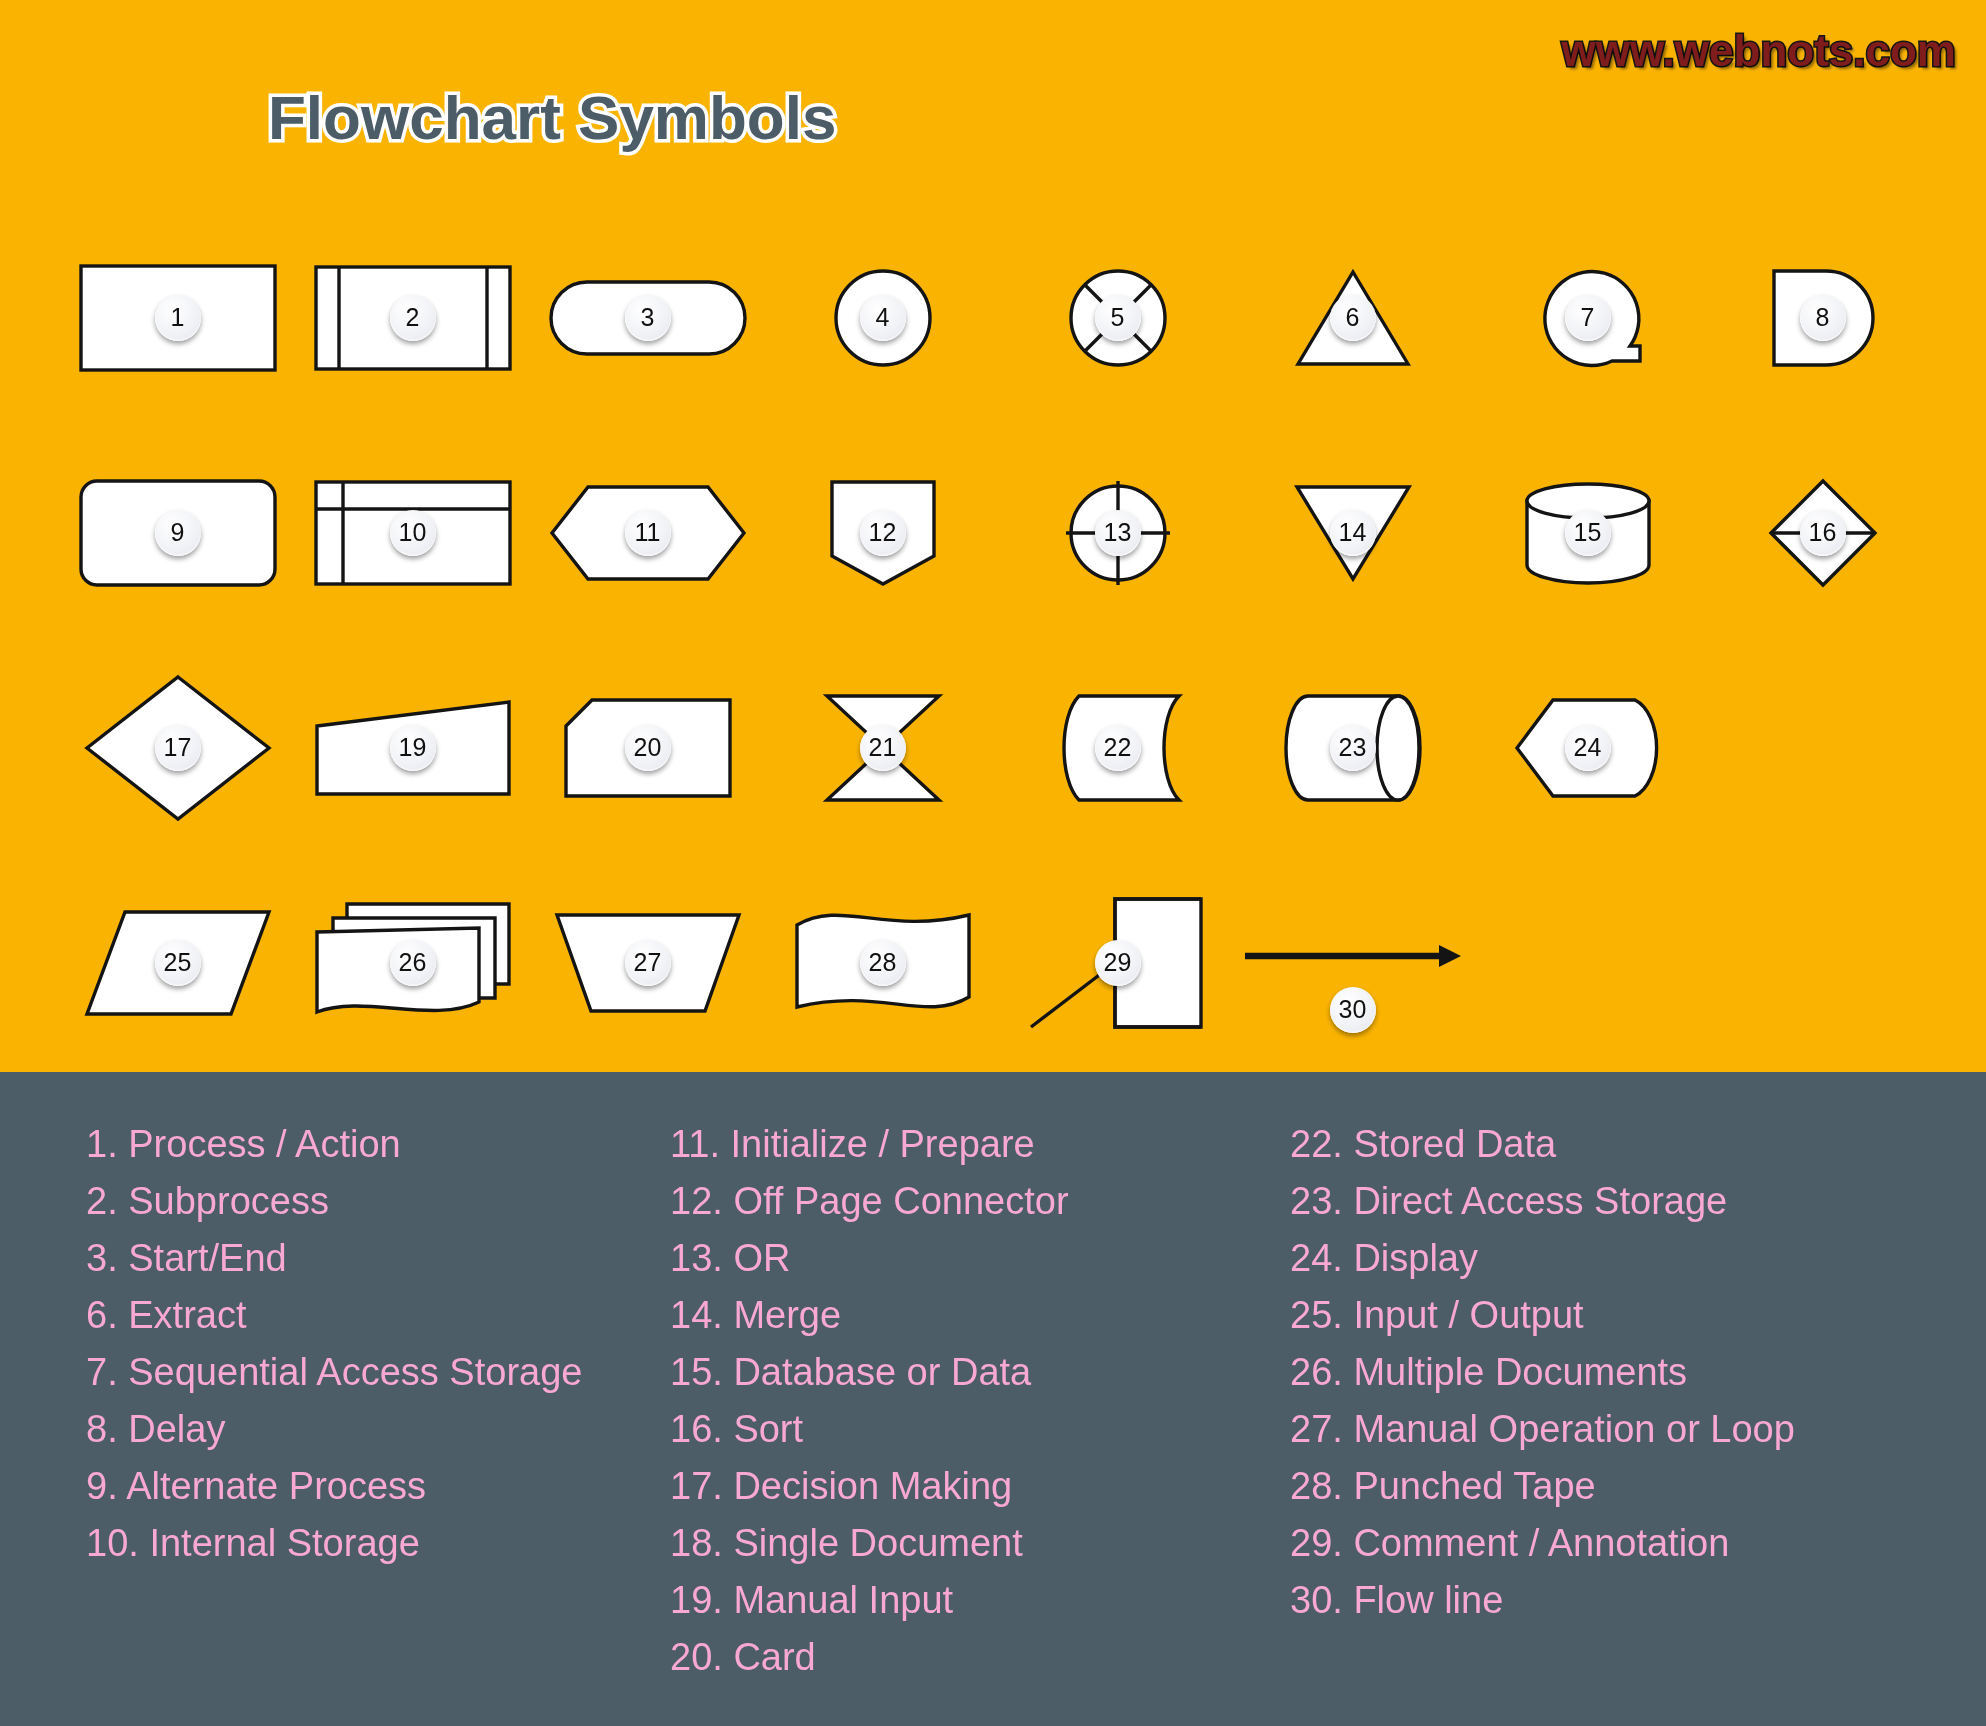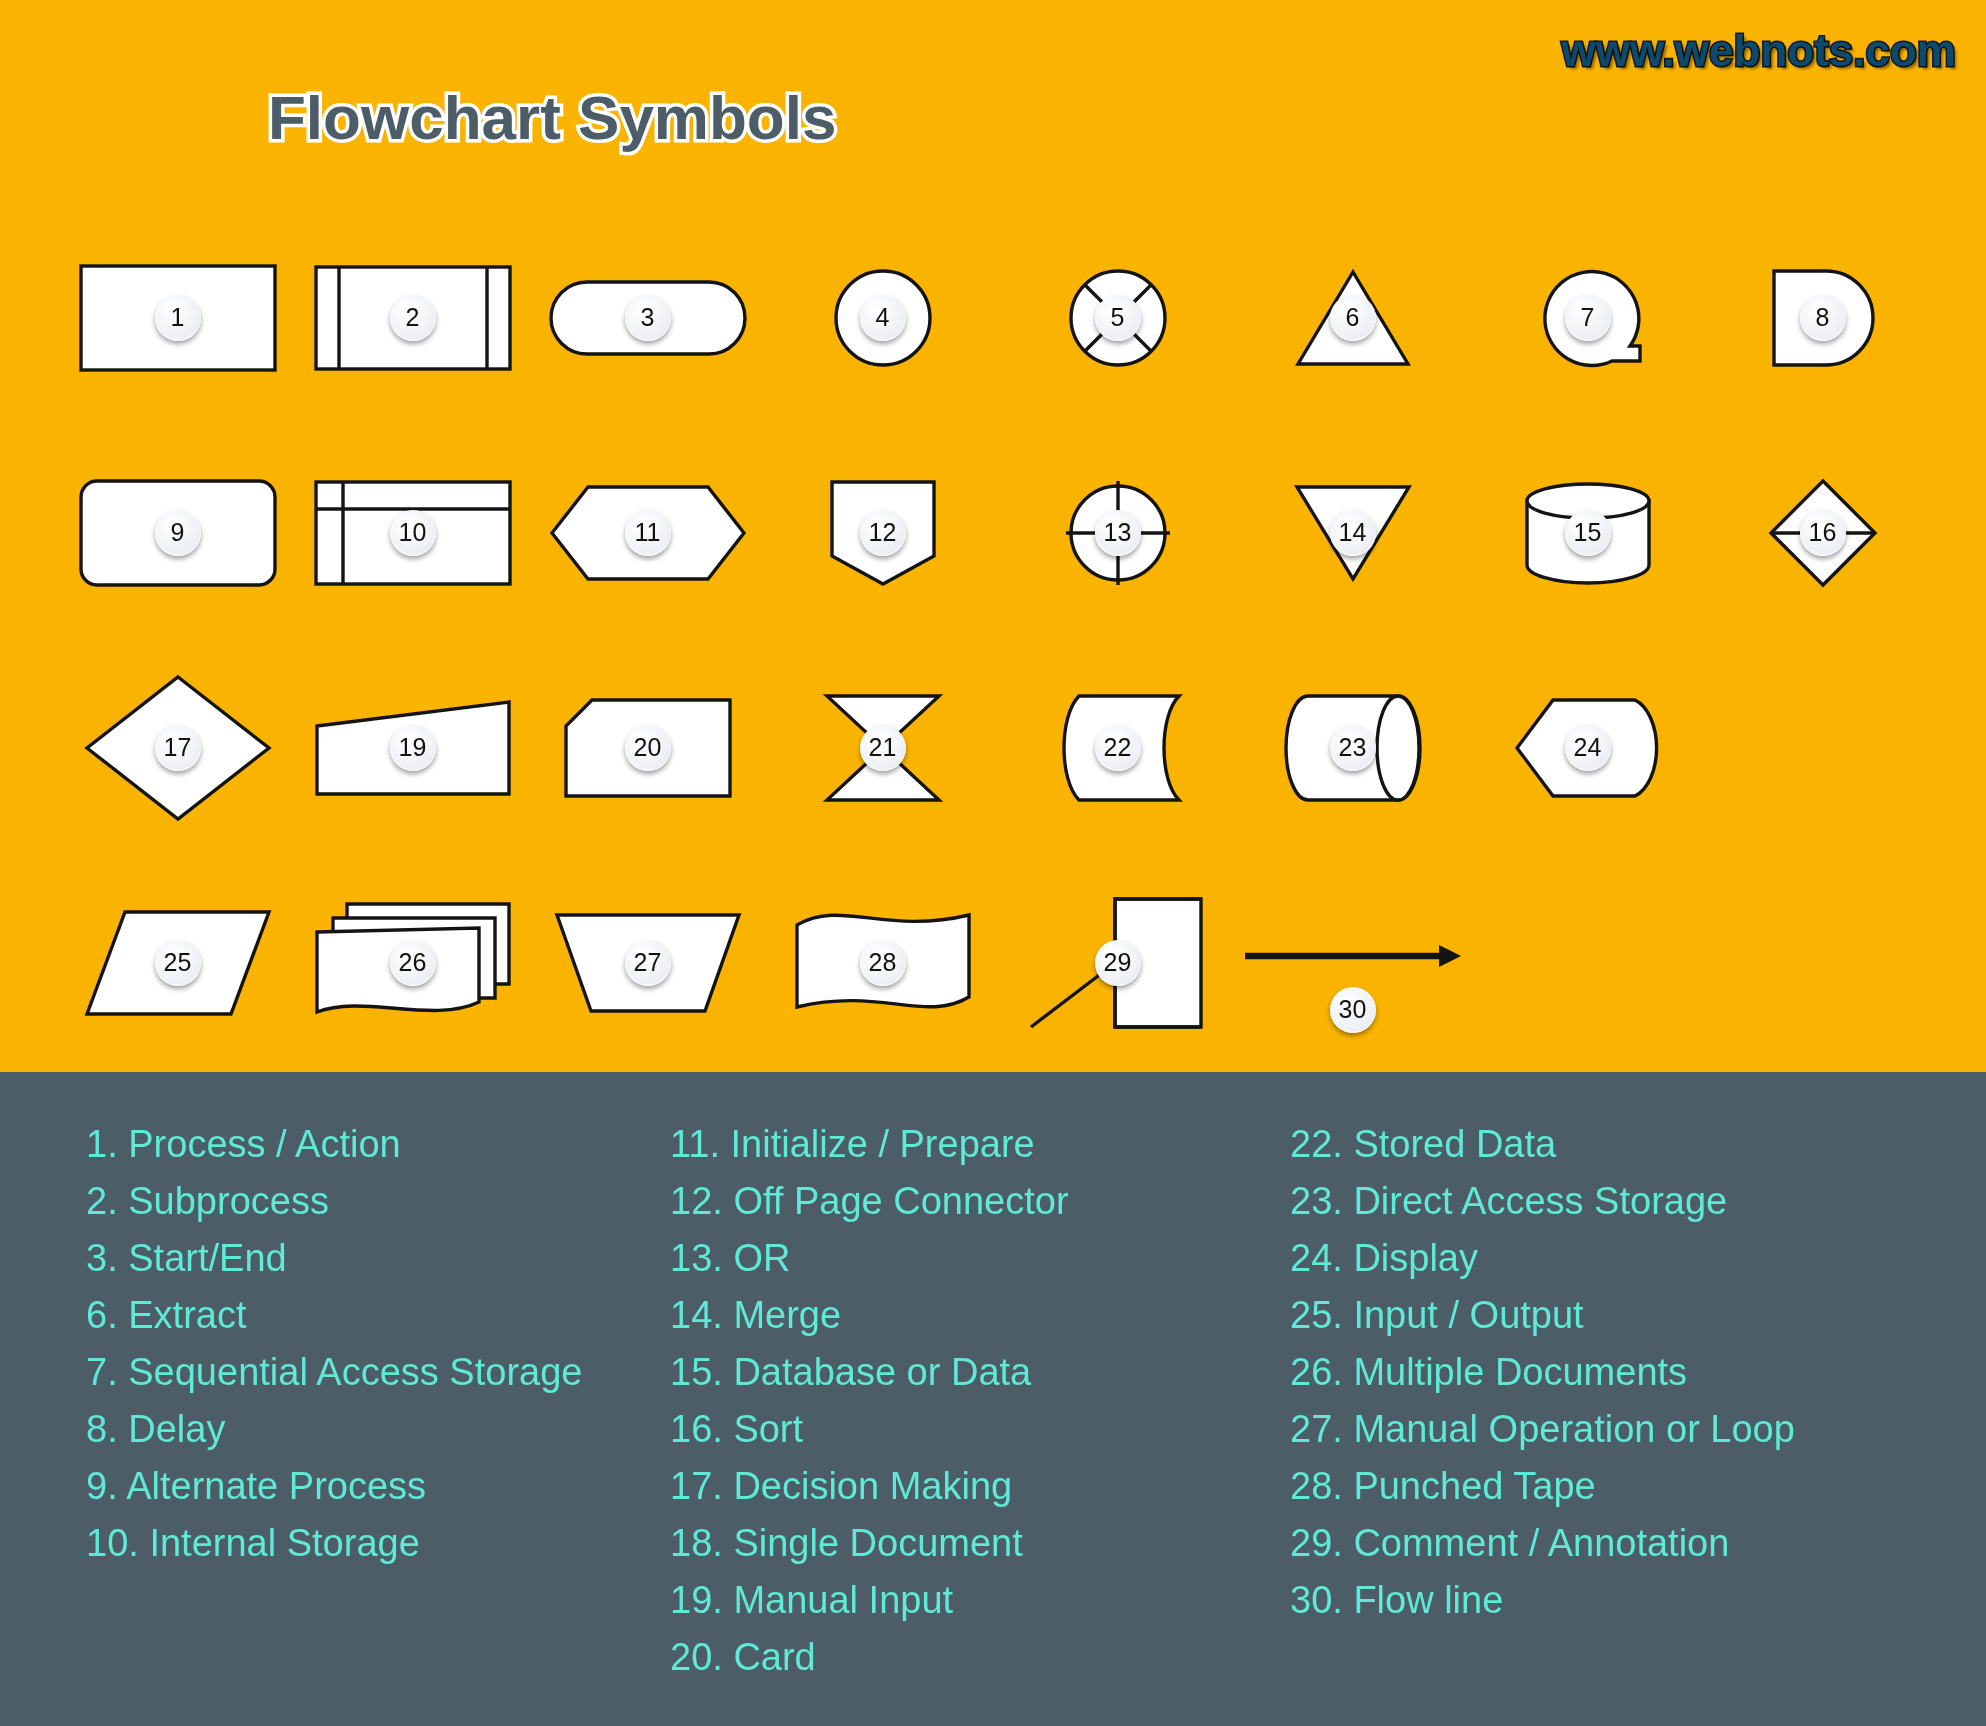--- a/index.html
+++ b/index.html
@@ -26,21 +26,21 @@
     height: 1072px;
     background: #fab400;
   }
 
   .watermark {
     position: absolute;
     right: 30px;
     top: 26px;
     font-size: 44px;
     font-weight: bold;
-    color: #0c4a6e;
+    color: #7f1d1d;
     letter-spacing: 0px;
     -webkit-text-stroke: 3px #161616;
     paint-order: stroke fill;
     text-shadow: 3px 3px 3px rgba(0,0,0,0.45);
     white-space: nowrap;
   }
 
   .poster-title {
     position: absolute;
     left: 268px;
@@ -140,21 +140,21 @@
   .legend-col {
     display: flex;
     flex-direction: column;
     row-gap: 0px;
   }
   .legend-col.c1 { width: 660px; padding-left: 86px; }
   .legend-col.c2 { width: 610px; padding-left: 10px; }
   .legend-col.c3 { width: 700px; padding-left: 20px; }
 
   .legend-item {
-    color: #5eead4;
+    color: #f9a8d4;
     font-size: 38px;
     line-height: 57px;
     white-space: nowrap;
     font-family: "Liberation Sans", sans-serif;
   }
 </style>
 </head>
 <body>
 
 <div class="poster">

